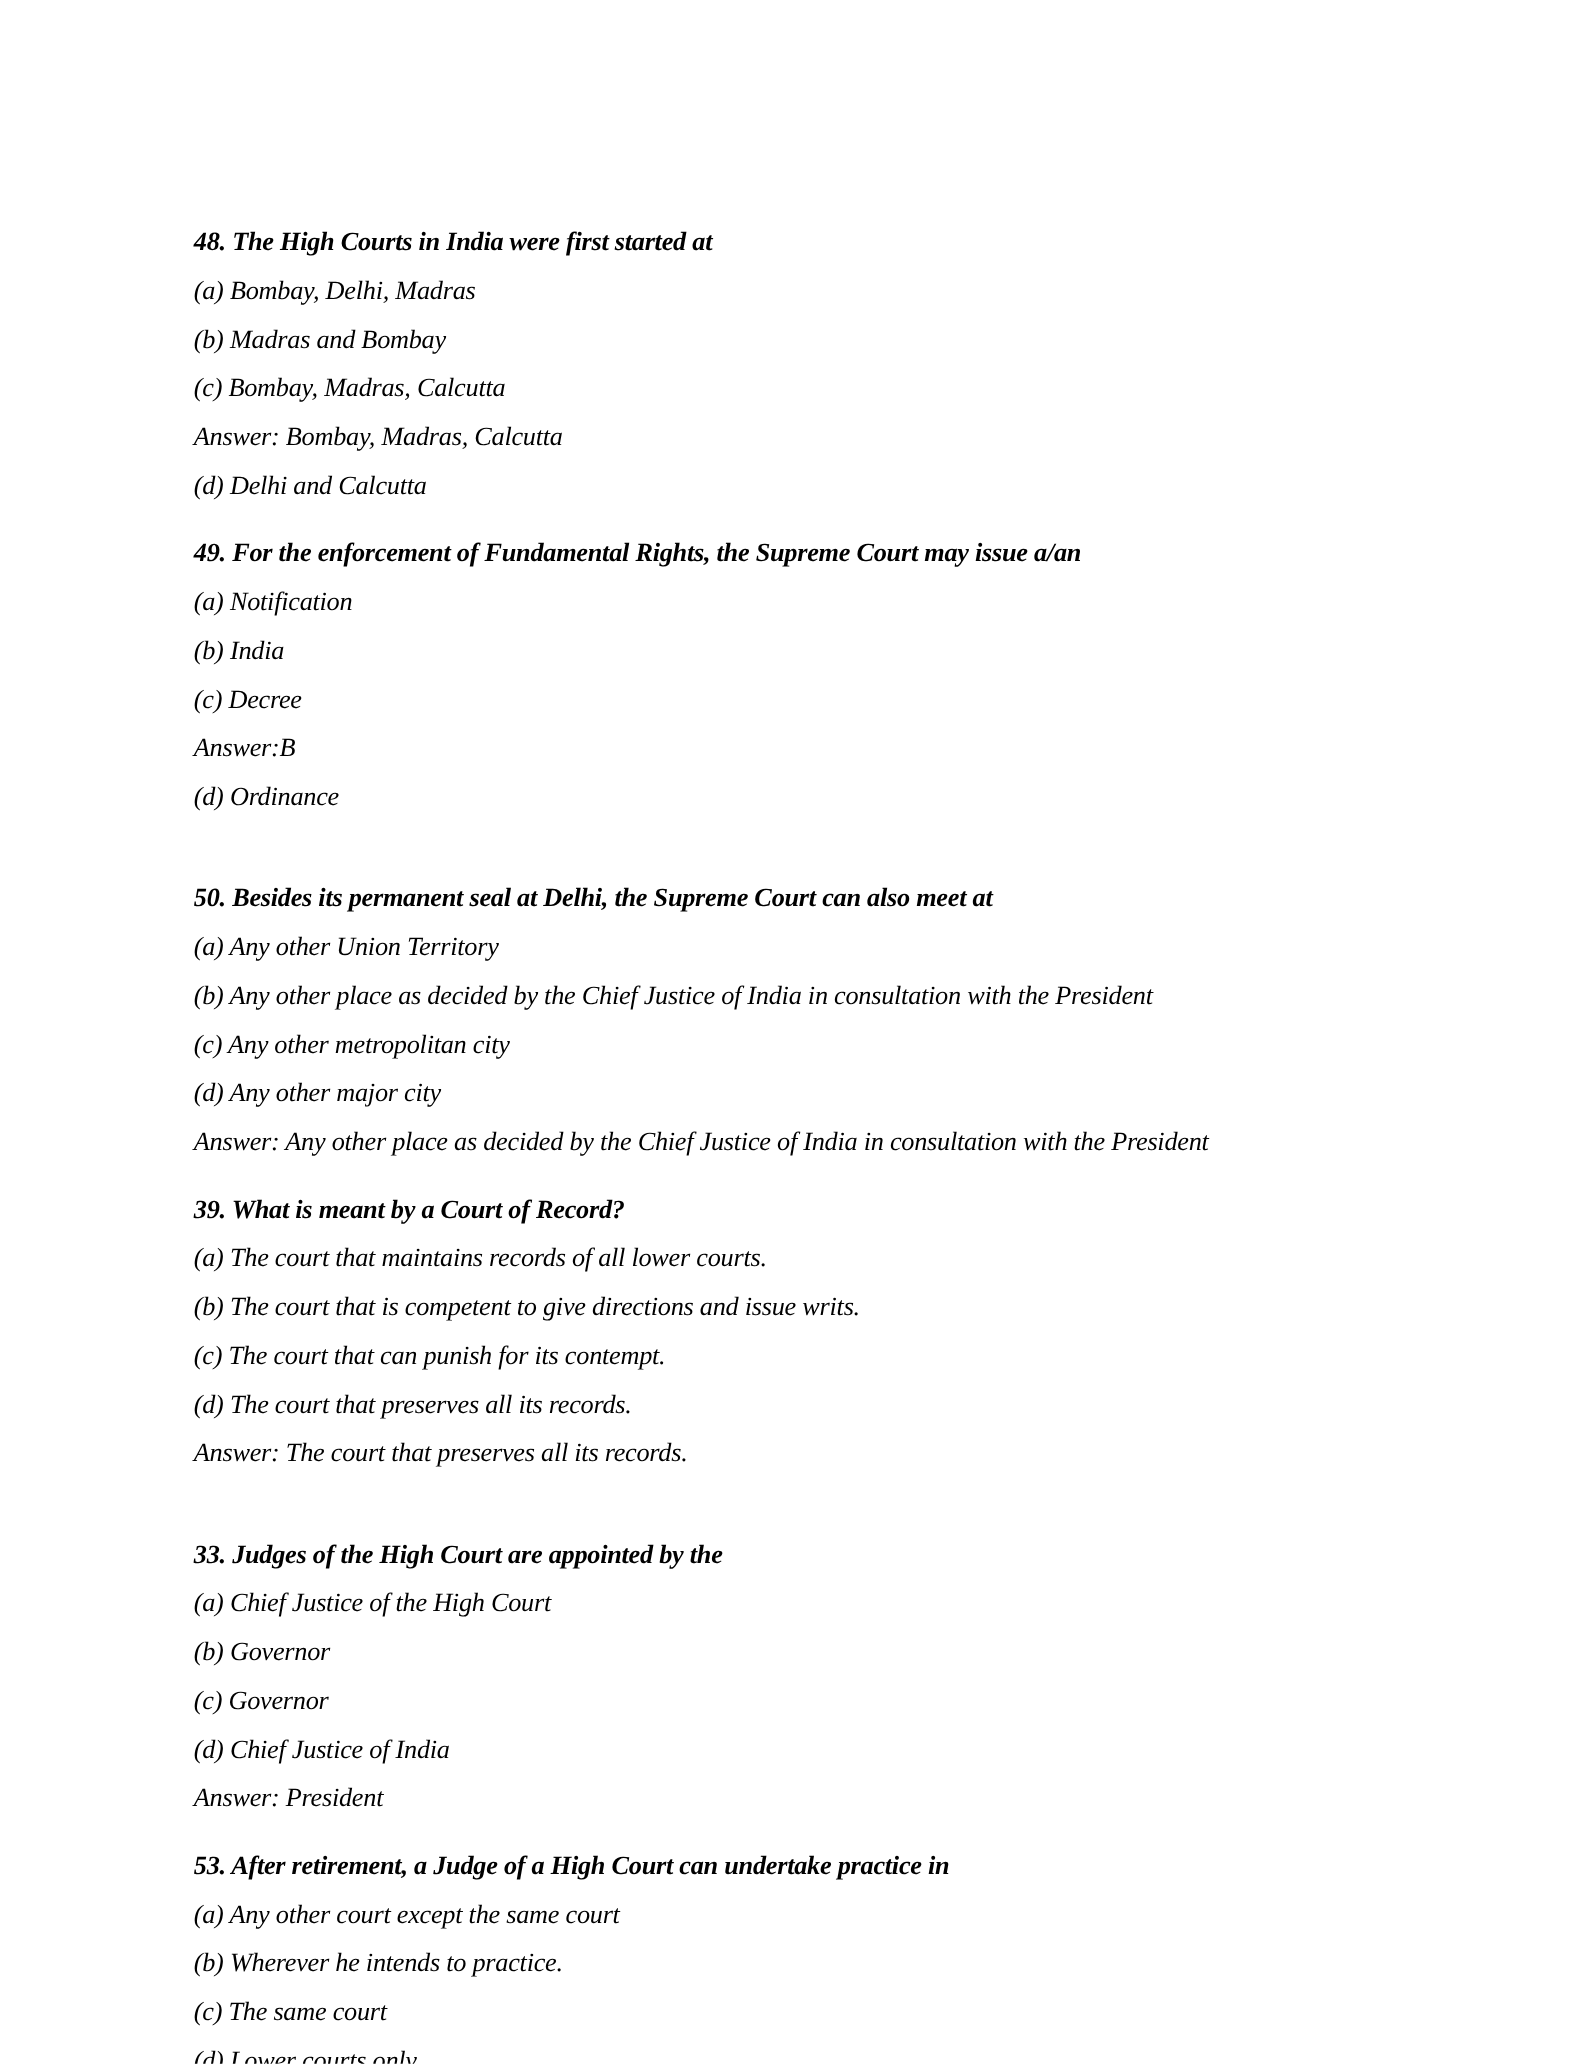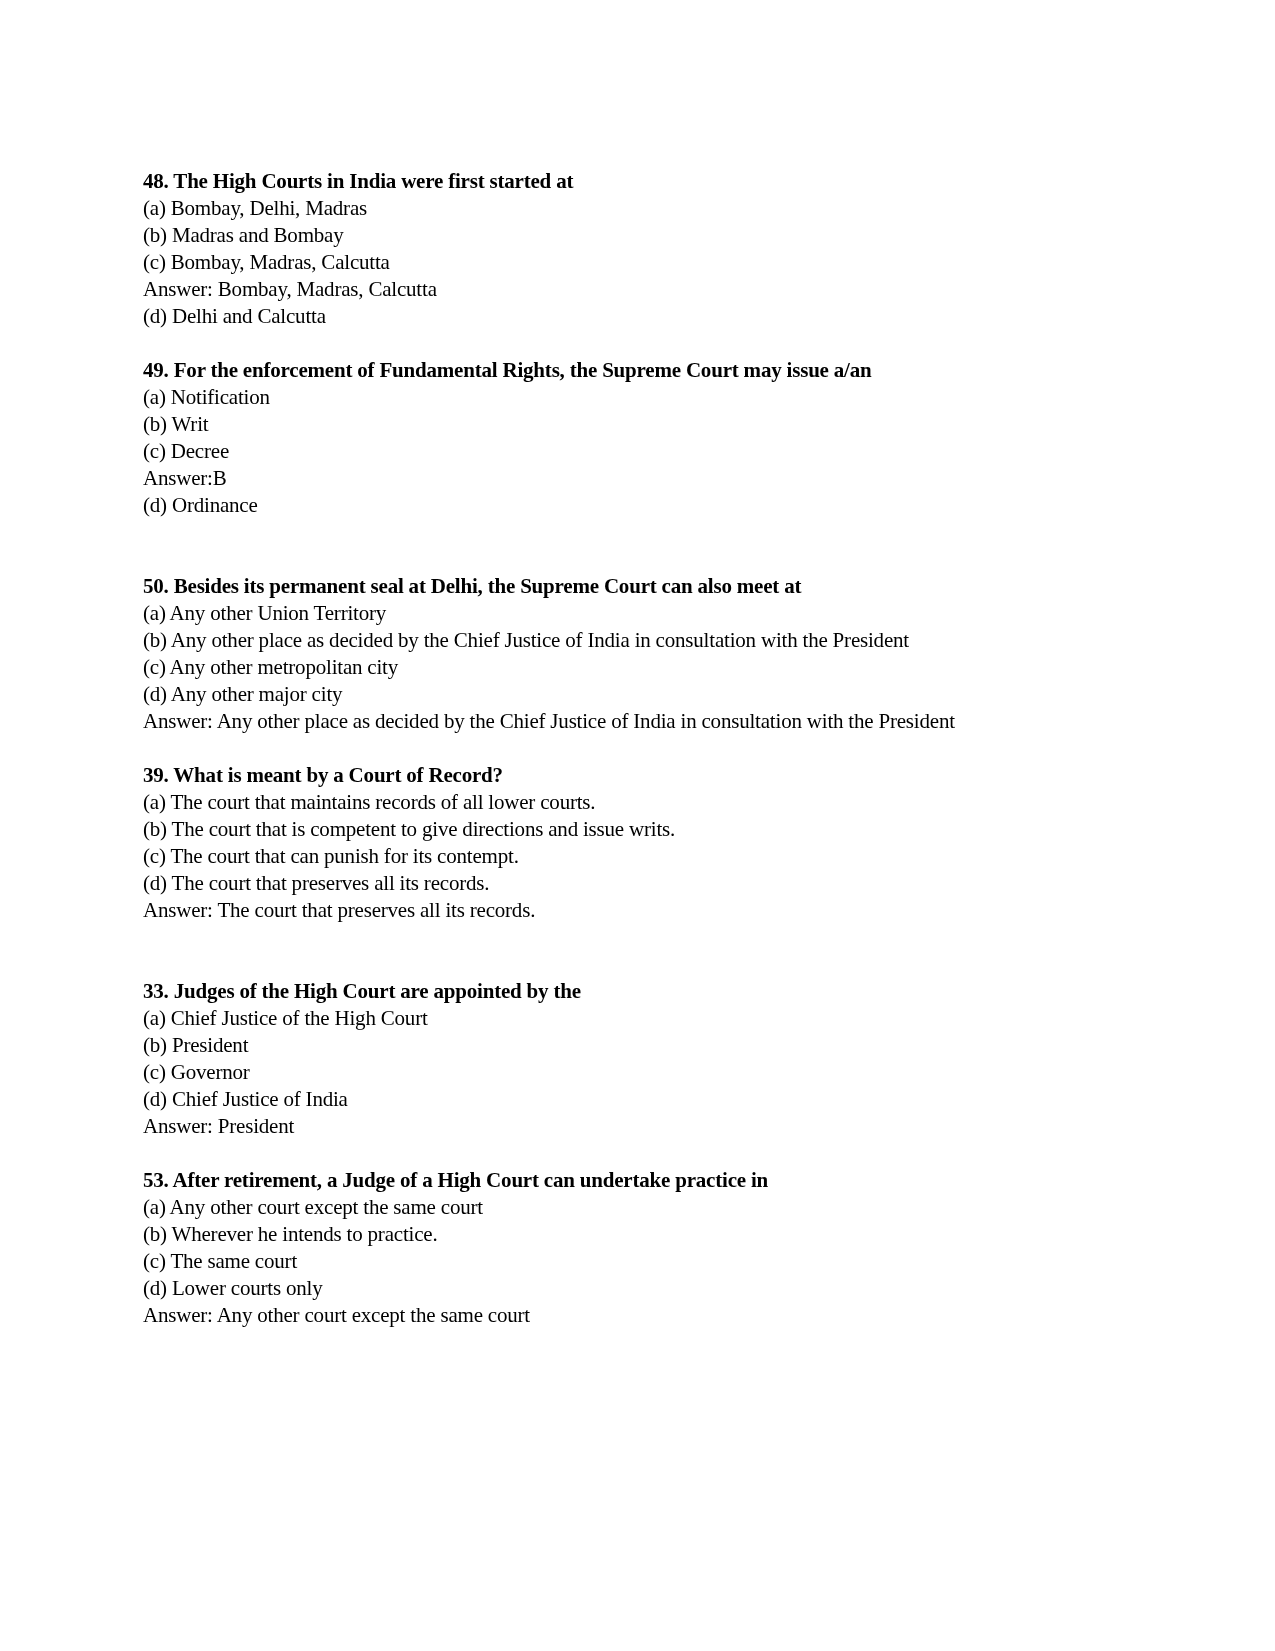--- a/index.html
+++ b/index.html
@@ -19,24 +19,25 @@
     box-sizing: border-box;
   }
   .question {
     max-width: 908px;
     margin: 0 0 27px 0;
   }
   .question.gap-xl {
     margin-bottom: 54px;
   }
   .question p {
-    margin: 0;
+    margin: 12px;
     font-size: 21px;
     line-height: 27px;
     letter-spacing: -0.2px;
+    font-style: italic;
   }
   .q-heading {
     font-weight: bold;
   }
 </style>
 </head>
 <body>
 
 <div class="page">
 
@@ -45,21 +46,21 @@
     <p class="q-line">(a) Bombay, Delhi, Madras</p>
     <p class="q-line">(b) Madras and Bombay</p>
     <p class="q-line">(c) Bombay, Madras, Calcutta</p>
     <p class="q-line">Answer: Bombay, Madras, Calcutta</p>
     <p class="q-line">(d) Delhi and Calcutta</p>
   </div>
 
   <div class="question gap-xl">
     <p class="q-heading">49. For the enforcement of Fundamental Rights, the Supreme Court may issue a/an</p>
     <p class="q-line">(a) Notification</p>
-    <p class="q-line">(b) Writ</p>
+    <p class="q-line">(b) India</p>
     <p class="q-line">(c) Decree</p>
     <p class="q-line">Answer:B</p>
     <p class="q-line">(d) Ordinance</p>
   </div>
 
   <div class="question">
     <p class="q-heading">50. Besides its permanent seal at Delhi, the Supreme Court can also meet at</p>
     <p class="q-line">(a) Any other Union Territory</p>
     <p class="q-line">(b) Any other place as decided by the Chief Justice of India in consultation with the President</p>
     <p class="q-line">(c) Any other metropolitan city</p>
@@ -72,21 +73,21 @@
     <p class="q-line">(a) The court that maintains records of all lower courts.</p>
     <p class="q-line">(b) The court that is competent to give directions and issue writs.</p>
     <p class="q-line">(c) The court that can punish for its contempt.</p>
     <p class="q-line">(d) The court that preserves all its records.</p>
     <p class="q-line">Answer: The court that preserves all its records.</p>
   </div>
 
   <div class="question">
     <p class="q-heading">33. Judges of the High Court are appointed by the</p>
     <p class="q-line">(a) Chief Justice of the High Court</p>
-    <p class="q-line">(b) President</p>
+    <p class="q-line">(b) Governor</p>
     <p class="q-line">(c) Governor</p>
     <p class="q-line">(d) Chief Justice of India</p>
     <p class="q-line">Answer: President</p>
   </div>
 
   <div class="question">
     <p class="q-heading">53. After retirement, a Judge of a High Court can undertake practice in</p>
     <p class="q-line">(a) Any other court except the same court</p>
     <p class="q-line">(b) Wherever he intends to practice.</p>
     <p class="q-line">(c) The same court</p>

